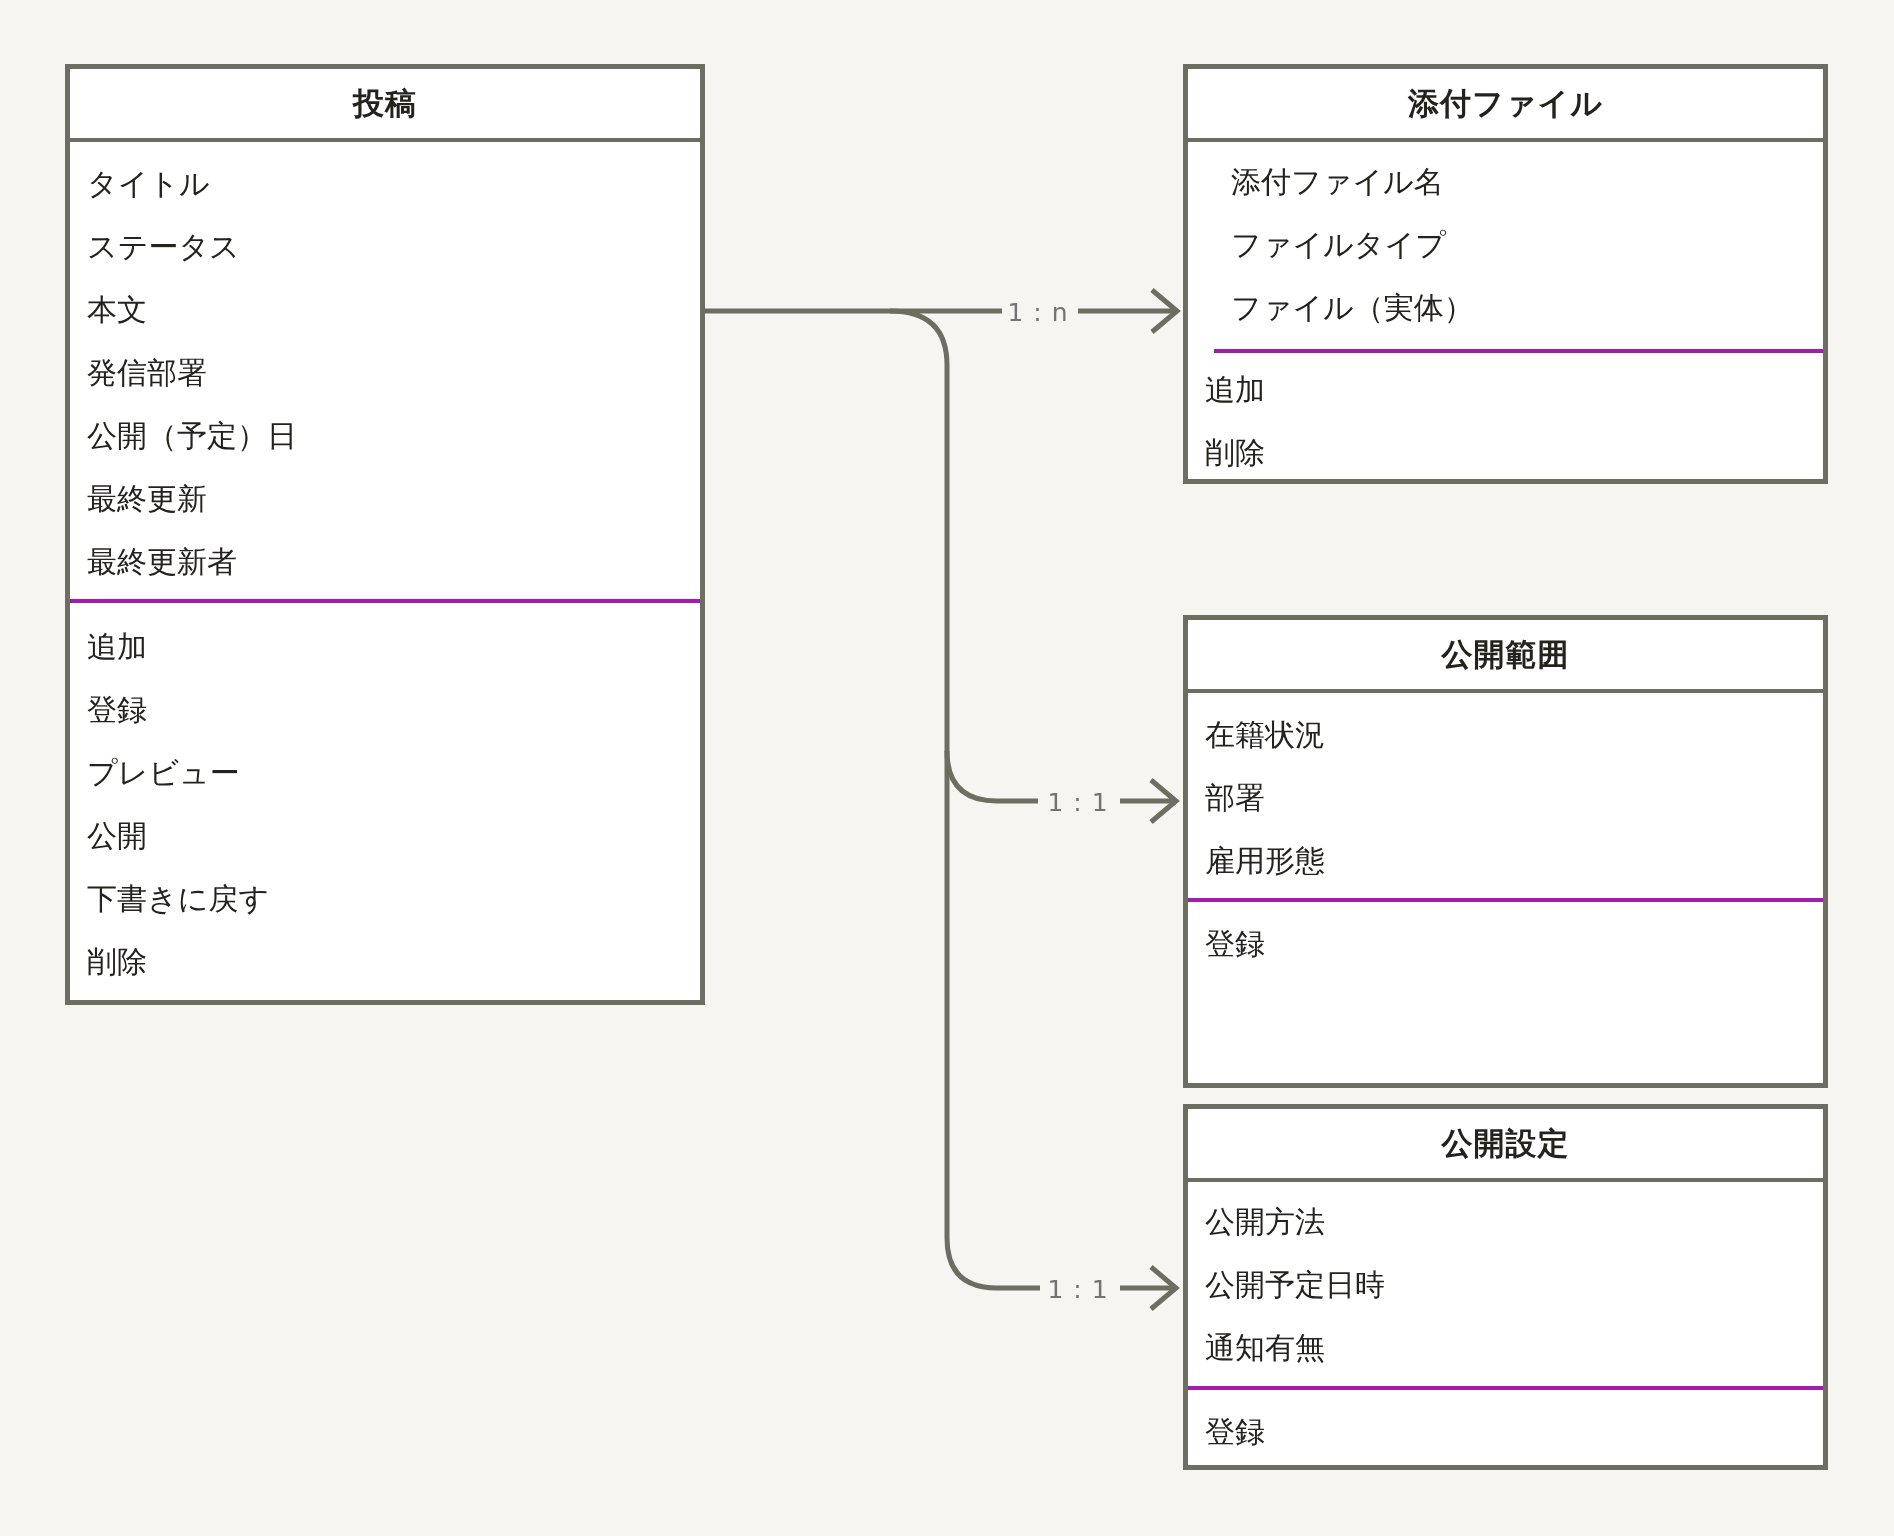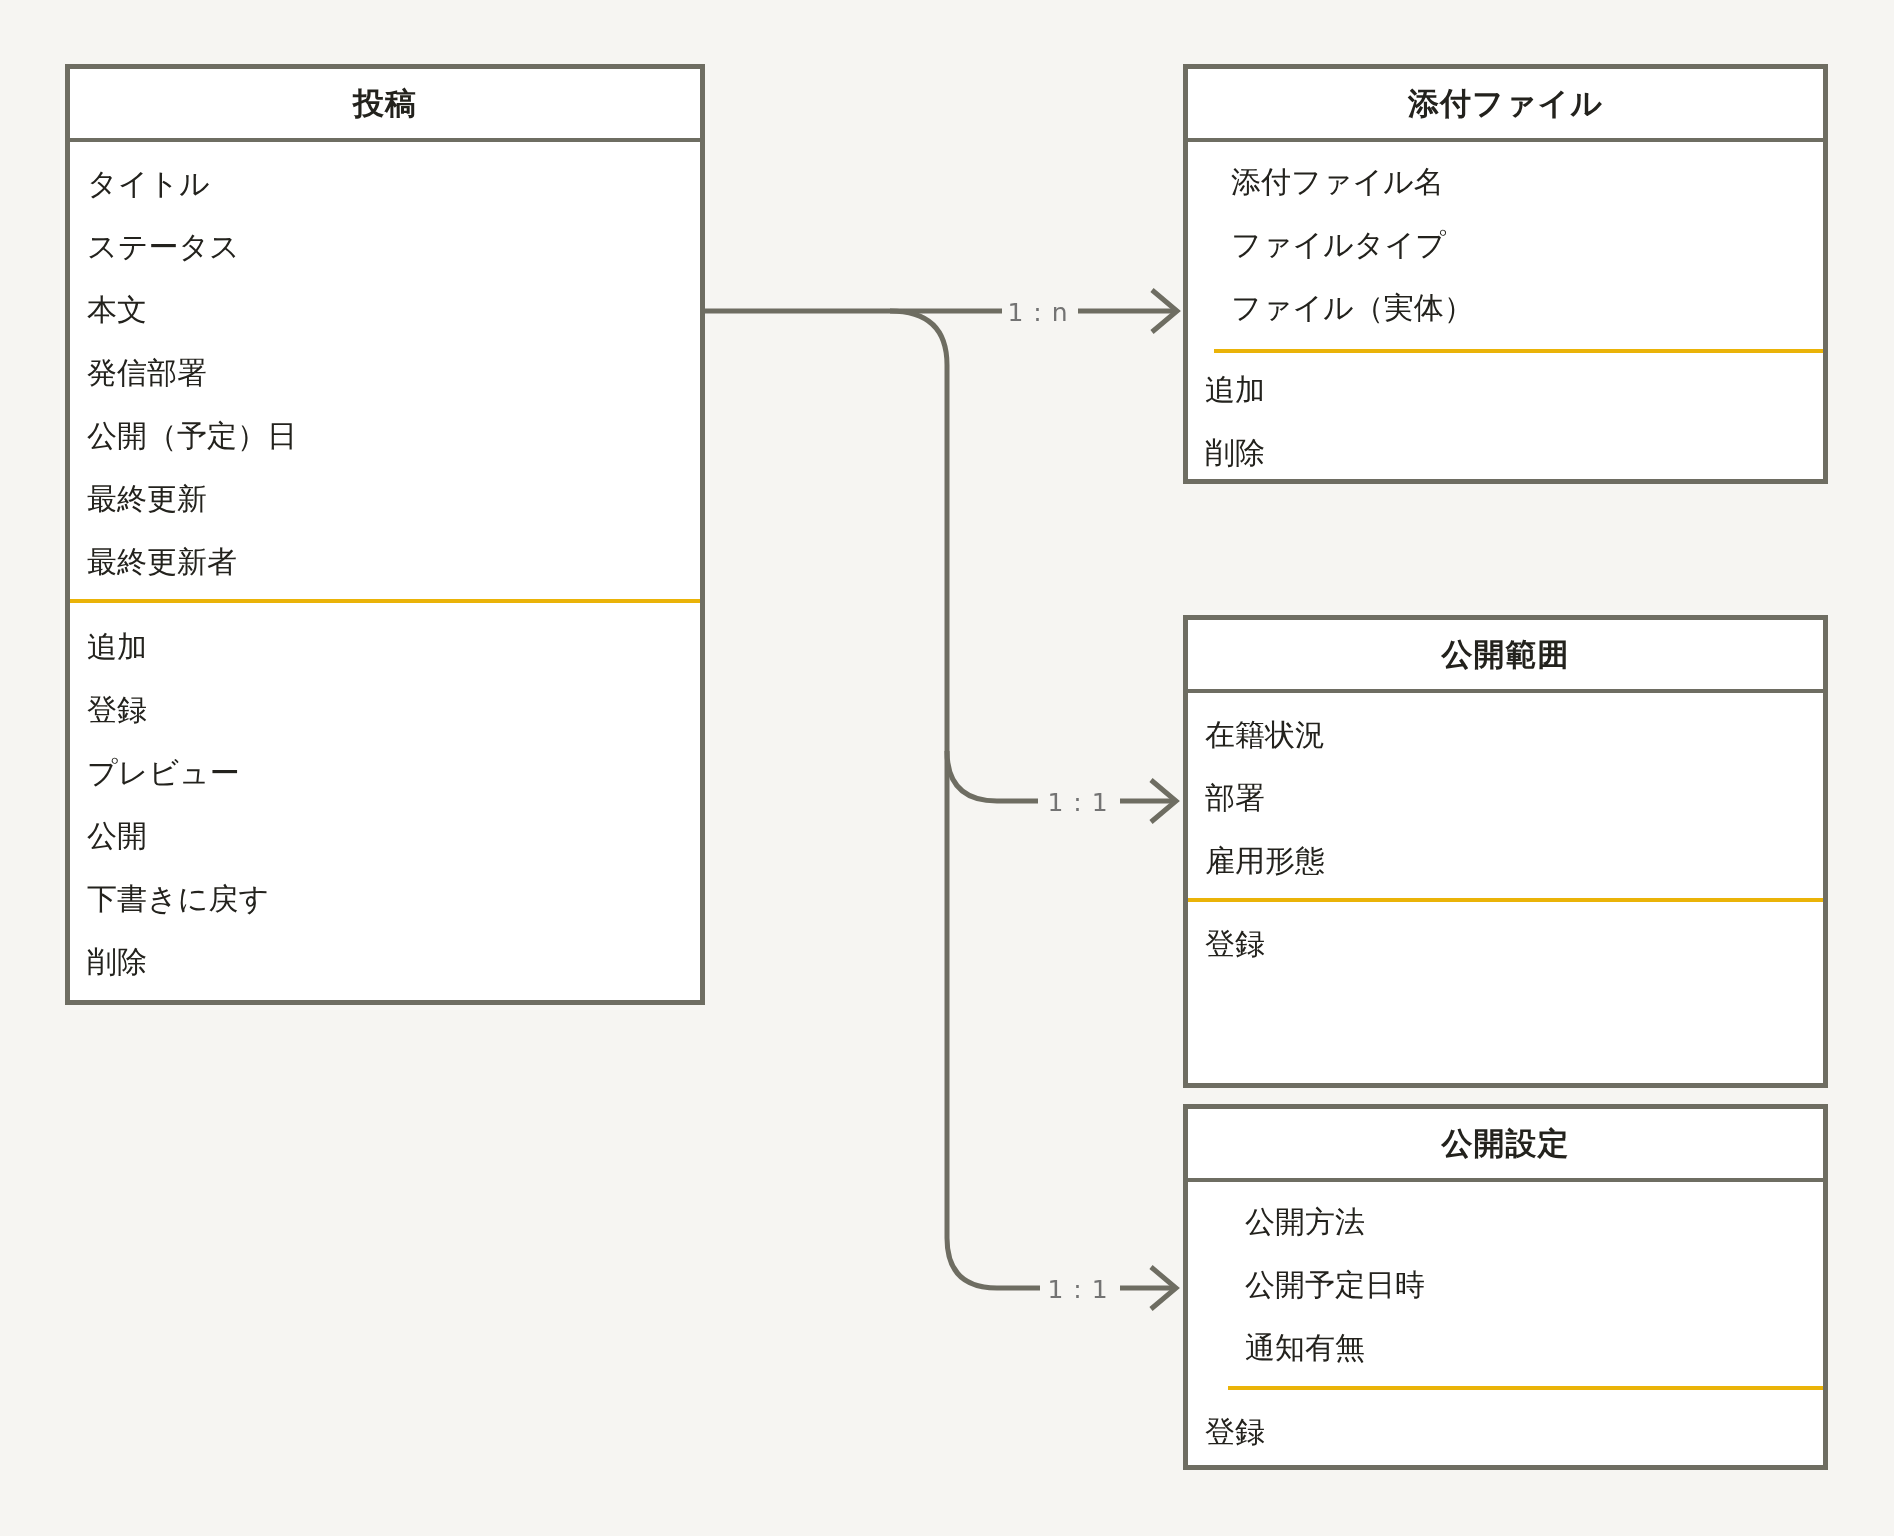--- a/index.html
+++ b/index.html
@@ -34,21 +34,21 @@
     border-bottom: 4px solid #6e6d62;
     display: flex;
     align-items: center;
     justify-content: center;
     font-weight: bold;
     font-size: 31px;
     letter-spacing: 1px;
   }
   .efields {
     box-sizing: border-box;
-    border-bottom: 4px solid #eab308;
+    border-bottom: 4px solid #a21caf;
     padding-left: 17px;
     padding-right: 10px;
   }
   .eactions {
     box-sizing: border-box;
     padding-left: 17px;
     padding-right: 10px;
   }
   .row {
     height: 63px;
@@ -134,21 +134,21 @@
       <div class="row">部署</div>
       <div class="row">雇用形態</div>
     </div>
     <div class="eactions" style="padding-top:10px;">
       <div class="row">登録</div>
     </div>
   </div>
 
   <div class="entity" style="left:1183px; top:1104px; width:645px; height:366px;">
     <div class="etitle">公開設定</div>
-    <div class="efields" style="height:208px; padding-top:8px;margin-left:40px;">
+    <div class="efields" style="height:208px; padding-top:8px;">
       <div class="row">公開方法</div>
       <div class="row">公開予定日時</div>
       <div class="row">通知有無</div>
     </div>
     <div class="eactions" style="padding-top:10px;">
       <div class="row">登録</div>
     </div>
   </div>
 
 </div>

